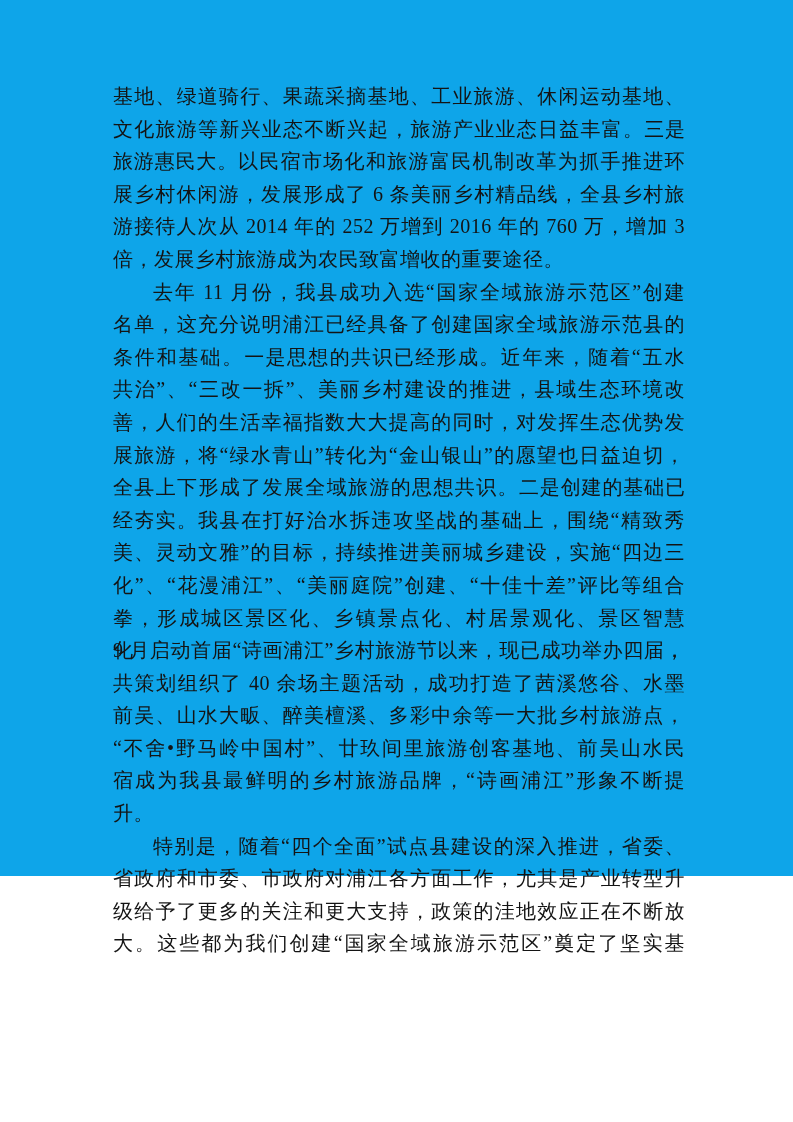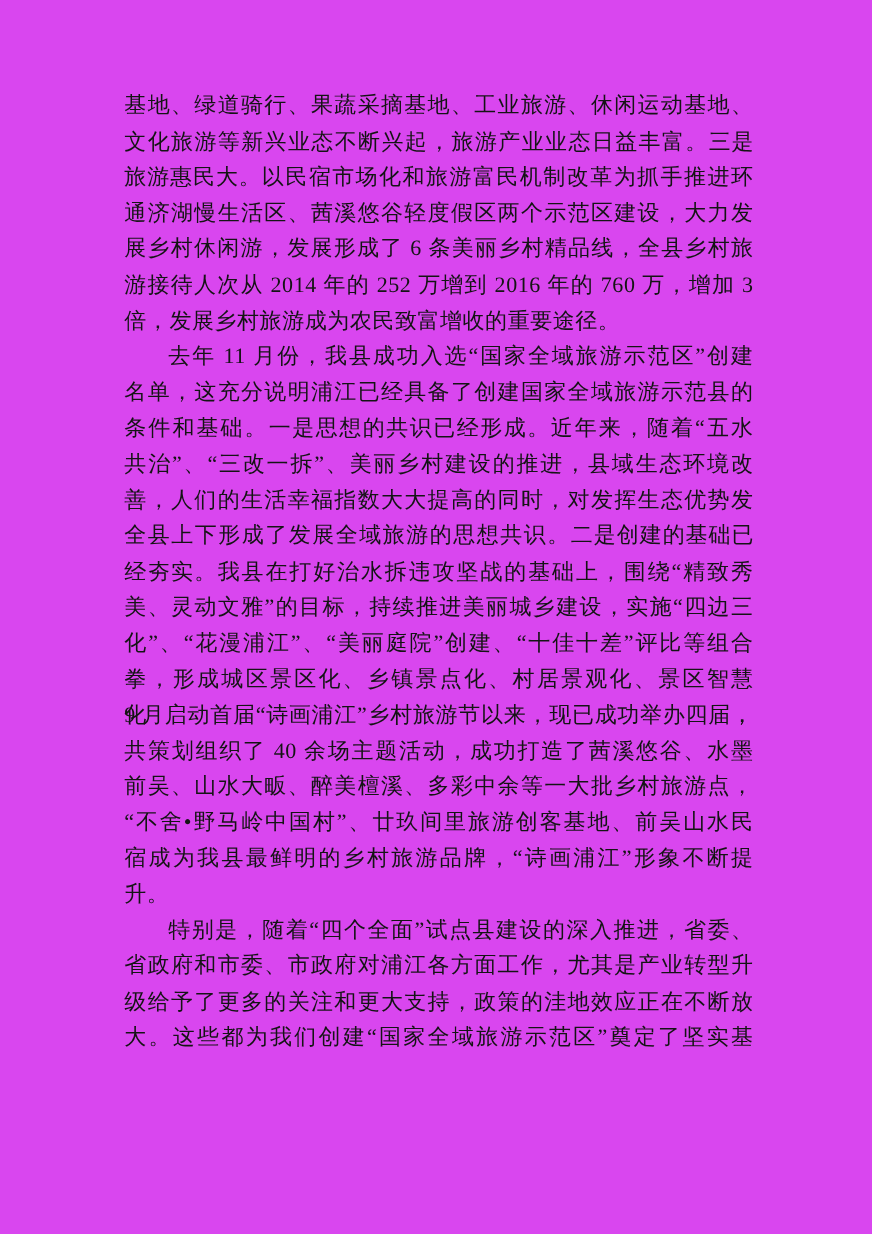--- a/index.html
+++ b/index.html
@@ -14,22 +14,22 @@
     position: relative;
     overflow: hidden;
     font-family: "Liberation Serif", serif;
     color: #141414;
   }
   .page {
     position: absolute;
     left: 0;
     top: 0;
     width: 793px;
-    height: 1122px;
-    background: #d946ef;
+    height: 876px;
+    background: #0ea5e9;
   }
   .doc {
     position: absolute;
     left: 113px;
     top: 80px;
     width: 572px;
   }
   .paragraph {
     margin: 0;
     padding: 0;
@@ -60,31 +60,31 @@
 </style>
 </head>
 <body>
 
 <div class="page">
   <div class="doc">
       <div class="paragraph">
         <div class="line"><span class="run">基地、绿道骑行、果蔬采摘基地、工业旅游、休闲运动基地、</span></div>
         <div class="line"><span class="run">文化旅游等新兴业态不断兴起，旅游产业业态日益丰富。</span><span class="run bold">三是</span></div>
         <div class="line"><span class="run bold">旅游惠民大。</span><span class="run">以民宿市场化和旅游富民机制改革为抓手推进环</span></div>
-        <div class="line"><span class="run">通济湖慢生活区、茜溪悠谷轻度假区两个示范区建设，大力发</span></div>
         <div class="line"><span class="run">展乡村休闲游，发展形成了 6 条美丽乡村精品线，全县乡村旅</span></div>
         <div class="line"><span class="run">游接待人次从 2014 年的 252 万增到 2016 年的 760 万，增加 3</span></div>
         <div class="line left"><span class="run">倍，发展乡村旅游成为农民致富增收的重要途径。</span></div>
       </div>
       <div class="paragraph">
         <div class="line indent"><span class="run">去年 11 月份，我县成功入选“国家全域旅游示范区”创建</span></div>
         <div class="line"><span class="run">名单，这充分说明浦江已经具备了创建国家全域旅游示范县的</span></div>
         <div class="line"><span class="run">条件和基础。</span><span class="run bold">一是思想的共识已经形成。</span><span class="run">近年来，随着“五水</span></div>
         <div class="line"><span class="run">共治”、“三改一拆”、美丽乡村建设的推进，县域生态环境改</span></div>
         <div class="line"><span class="run">善，人们的生活幸福指数大大提高的同时，对发挥生态优势发</span></div>
+        <div class="line"><span class="run">展旅游，将“绿水青山”转化为“金山银山”的愿望也日益迫切，</span></div>
         <div class="line"><span class="run">全县上下形成了发展全域旅游的思想共识。</span><span class="run bold">二是创建的基础已</span></div>
         <div class="line"><span class="run bold">经夯实。</span><span class="run">我县在打好治水拆违攻坚战的基础上，围绕“精致秀</span></div>
         <div class="line"><span class="run">美、灵动文雅”的目标，持续推进美丽城乡建设，实施“四边三</span></div>
         <div class="line"><span class="run">化”、“花漫浦江”、“美丽庭院”创建、“十佳十差”评比等组合</span></div>
         <div class="line"><span class="run">拳，形成城区景区化、乡镇景点化、村居景观化、景区智慧化，</span></div>
         <div class="line"><span class="run">9 月启动首届“诗画浦江”乡村旅游节以来，现已成功举办四届，</span></div>
         <div class="line"><span class="run">共策划组织了 40 余场主题活动，成功打造了茜溪悠谷、水墨</span></div>
         <div class="line"><span class="run">前吴、山水大畈、醉美檀溪、多彩中余等一大批乡村旅游点，</span></div>
         <div class="line"><span class="run">“不舍•野马岭中国村”、廿玖间里旅游创客基地、前吴山水民</span></div>
         <div class="line"><span class="run">宿成为我县最鲜明的乡村旅游品牌，“诗画浦江”形象不断提</span></div>

